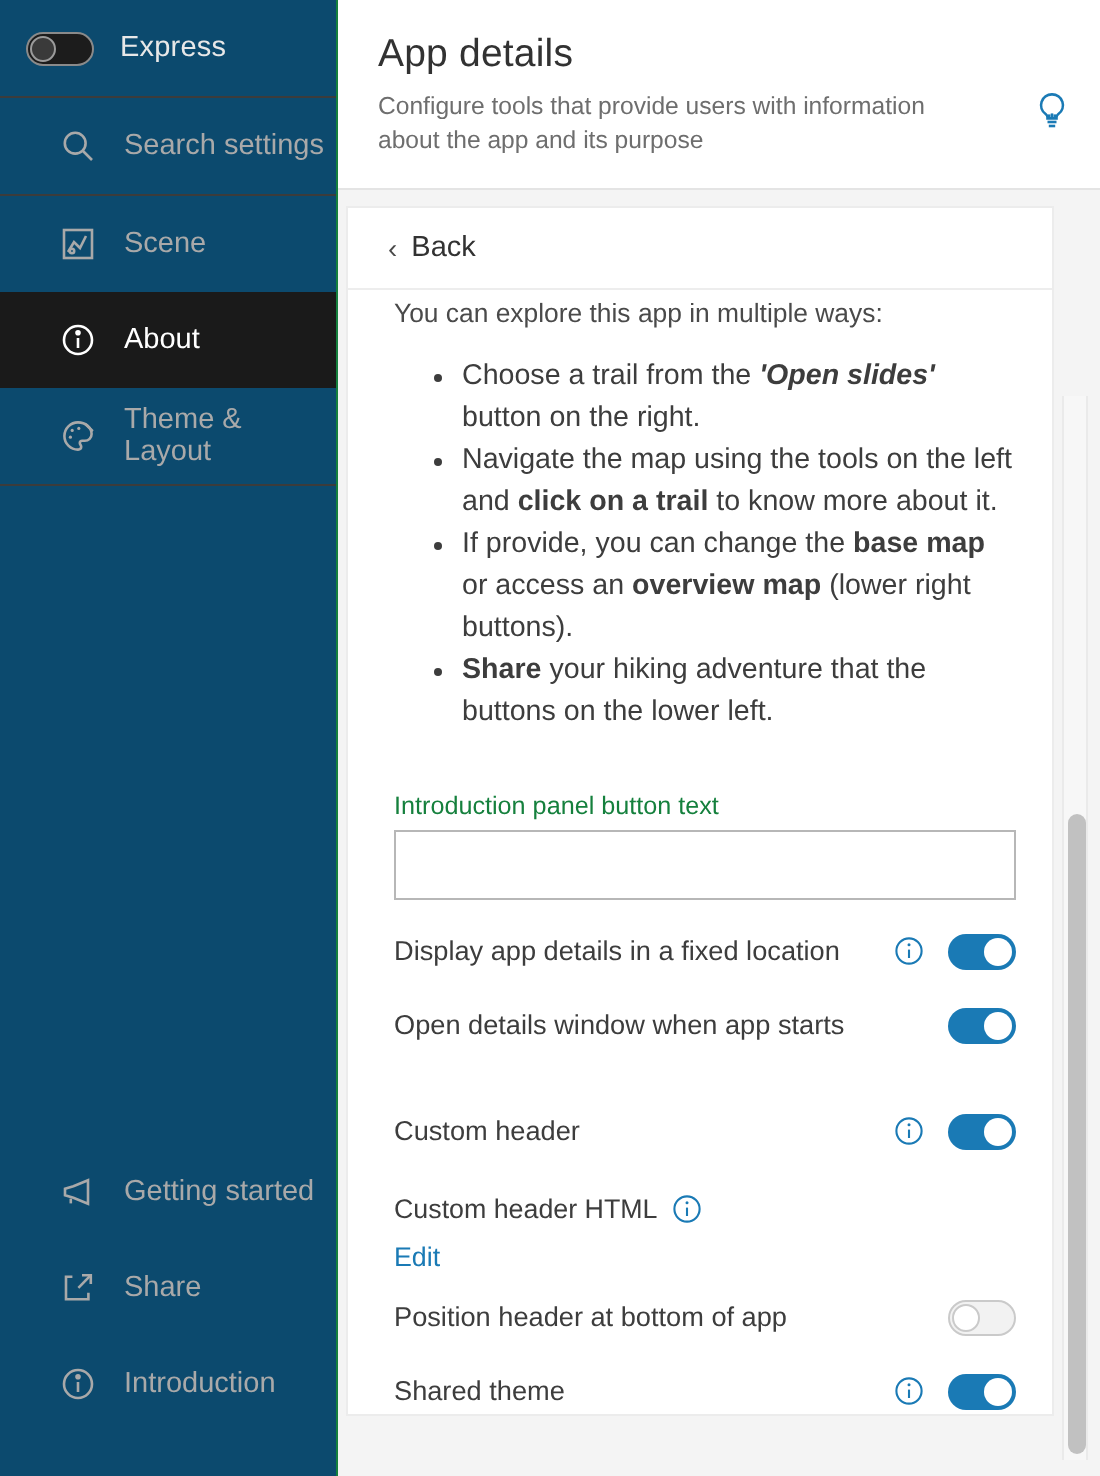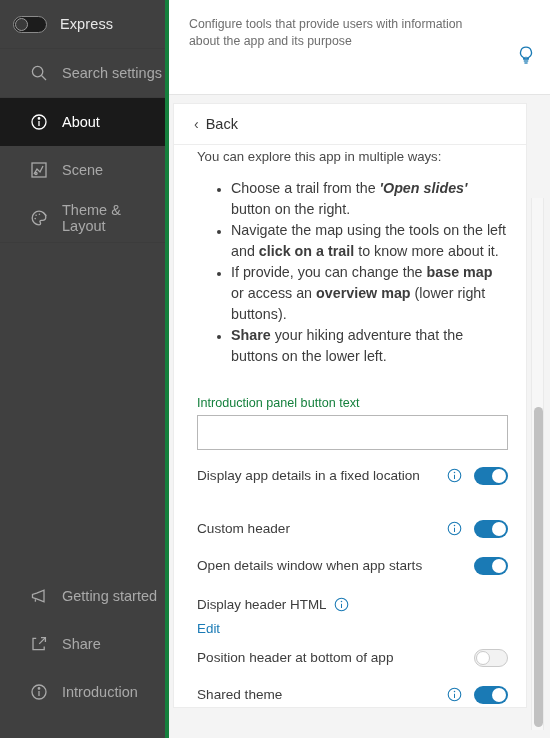--- a/index.html
+++ b/index.html
@@ -13,25 +13,25 @@
     position: relative;
     width: 550px; height: 738px;
     display: flex;
     background: #f4f4f4;
   }
 
   
   .sidebar {
     width: 169px;
     height: 738px;
-    background: #404040;
+    background: #0c4a6e;
     display: flex;
     flex-direction: column;
     flex: 0 0 169px;
-    border-right: 4px solid #15803d;
+    border-right: 1px solid #15803d;
   }
   .express-row {
     height: 48px;
     display: flex;
     align-items: center;
     padding-left: 13px;
     gap: 13px;
   }
   .dark-toggle {
     width: 34px; height: 17px;
@@ -305,40 +305,40 @@
         <svg viewBox="0 0 18 18" width="18" height="18">
             <circle cx="7.6" cy="7.6" r="5.2"></circle>
             <line x1="11.5" y1="11.5" x2="16" y2="16"></line>
           </svg>
       </span>
       <span>Search settings</span>
     </div>
 
     <div class="side-sep"></div>
 
+    <div class="side-item">
+      <span class="ico">
+        <svg viewBox="0 0 18 18" width="18" height="18">
+            <rect x="2" y="2" width="14" height="14"></rect>
+            <path d="M4 13 L7 8 L10 11 L13 5"></path>
+            <circle cx="6" cy="12.5" r="1.1"></circle>
+          </svg>
+      </span>
+      <span>Scene</span>
+    </div>
+
     <div class="side-item active">
       <span class="ico">
         <svg viewBox="0 0 18 18" width="18" height="18">
             <circle cx="9" cy="9" r="7"></circle>
             <line x1="9" y1="8" x2="9" y2="13"></line>
             <circle cx="9" cy="5.4" r=".75" fill="currentColor"></circle>
           </svg>
       </span>
       <span>About</span>
-    </div>
-
-    <div class="side-item">
-      <span class="ico">
-        <svg viewBox="0 0 18 18" width="18" height="18">
-            <rect x="2" y="2" width="14" height="14"></rect>
-            <path d="M4 13 L7 8 L10 11 L13 5"></path>
-            <circle cx="6" cy="12.5" r="1.1"></circle>
-          </svg>
-      </span>
-      <span>Scene</span>
     </div>
 
 
     <div class="side-item">
       <span class="ico">
         <svg viewBox="0 0 18 18" width="18" height="18">
             <path d="M9 2.2a6.8 6.8 0 1 0 0 13.6c1 0 1.6-.6 1.6-1.4 0-.8-.7-1.2-.7-1.9 0-.6.5-1.1 1.2-1.1h1.3A3.4 3.4 0 0 0 15.8 8C15.8 4.8 12.8 2.2 9 2.2z"></path>
             <circle cx="6.1" cy="6.2" r=".8" fill="currentColor" stroke="none"></circle>
             <circle cx="9.4" cy="5.2" r=".8" fill="currentColor" stroke="none"></circle>
             <circle cx="5.2" cy="9.6" r=".8" fill="currentColor" stroke="none"></circle>
@@ -383,20 +383,21 @@
       </span>
       <span>Introduction</span>
     </div>
 
     <div style="height:22px"></div>
   </div>
 
   <div class="main">
 
     <div class="panel-head">
+      <div class="panel-title">App details</div>
       <div class="panel-sub">Configure tools that provide users with information about the app and its purpose</div>
       <div class="bulb">
         <svg viewBox="0 0 24 24" width="24" height="24" fill="none" stroke="#1a7ab5" stroke-width="1.3">
           <path d="M12 3.2a5.4 5.4 0 0 0-3.2 9.8c.6.45.95 1.05.95 1.7v.5h4.5v-.5c0-.65.35-1.25.95-1.7A5.4 5.4 0 0 0 12 3.2z"></path>
           <line x1="9.75" y1="17" x2="14.25" y2="17"></line>
           <line x1="10.4" y1="19" x2="13.6" y2="19"></line>
           <line x1="10.6" y1="13.2" x2="10.6" y2="15.2"></line>
           <line x1="12" y1="12.7" x2="12" y2="15.2"></line>
           <line x1="13.4" y1="13.2" x2="13.4" y2="15.2"></line>
         </svg>
@@ -434,47 +435,47 @@
                     <line x1="7.5" y1="6.8" x2="7.5" y2="11"></line>
                     <circle cx="7.5" cy="4.4" r=".75" fill="#1a7ab5" stroke="none"></circle>
                   </svg>
               </span>
               <span class="sw on">
                   <span class="k"></span>
                 </span>
             </span>
           </div>
 
+          <div class="setting-row gap-b">
+            <span class="setting-label">Open details window when app starts</span>
+            <span class="row-right">
+              <span class="sw on">
+                  <span class="k"></span>
+                </span>
+            </span>
+          </div>
+
           <div class="setting-row gap-c">
             <span class="setting-label">Custom header</span>
             <span class="row-right">
               <span class="info-i">
                 <svg viewBox="0 0 15 15" width="15" height="15" fill="none" stroke="#1a7ab5" stroke-width="1.05">
                     <circle cx="7.5" cy="7.5" r="6.3"></circle>
                     <line x1="7.5" y1="6.8" x2="7.5" y2="11"></line>
                     <circle cx="7.5" cy="4.4" r=".75" fill="#1a7ab5" stroke="none"></circle>
                   </svg>
               </span>
               <span class="sw on">
                   <span class="k"></span>
                 </span>
             </span>
           </div>
 
-          <div class="setting-row gap-b">
-            <span class="setting-label">Open details window when app starts</span>
-            <span class="row-right">
-              <span class="sw on">
-                  <span class="k"></span>
-                </span>
-            </span>
-          </div>
-
           <div class="sub-label-row">
-            <span class="sub-label">Display header HTML</span>
+            <span class="sub-label">Custom header HTML</span>
             <span class="info-i">
               <svg viewBox="0 0 15 15" width="15" height="15" fill="none" stroke="#1a7ab5" stroke-width="1.05">
                   <circle cx="7.5" cy="7.5" r="6.3"></circle>
                   <line x1="7.5" y1="6.8" x2="7.5" y2="11"></line>
                   <circle cx="7.5" cy="4.4" r=".75" fill="#1a7ab5" stroke="none"></circle>
                 </svg>
             </span>
           </div>
 
           <span class="edit-link">Edit</span>

